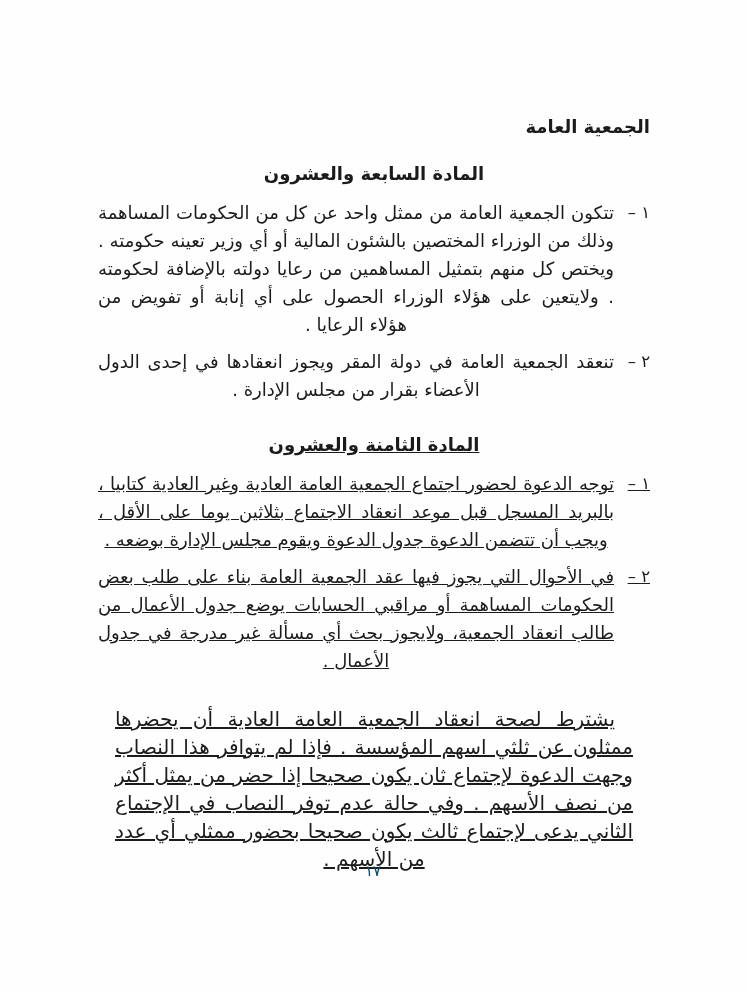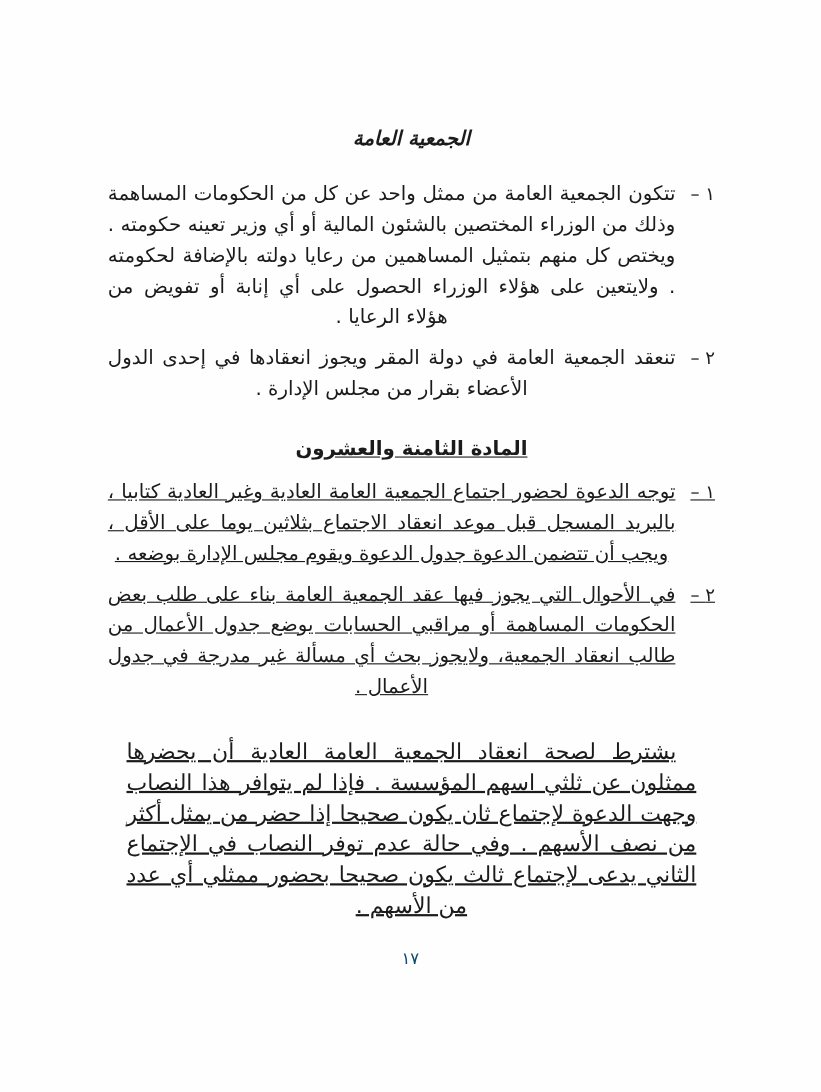--- a/index.html
+++ b/index.html
@@ -15,24 +15,23 @@
     background: #fefefe;
     direction: rtl;
     font-family: "DejaVu Sans", sans-serif;
     color: #1b1b1b;
     padding: 116px 96px 0 98px;
     overflow: hidden;
   }
   .doc-title {
     font-size: 18px;
     font-weight: 700;
-    text-align: center;
+    text-align: right;
     margin: 0 0 26px 0;
     letter-spacing: 0.3px;
-    font-style: italic;
   }
   .article { margin: 0; }
   .article + .article { margin-top: 30px; text-decoration: underline; }
   .article-heading {
     font-size: 18px;
     font-weight: 700;
     text-align: center;
     margin: 0 0 15px 0;
     letter-spacing: 0.3px;
   }
@@ -80,20 +79,21 @@
   }
 </style>
 </head>
 <body>
 
 <div class="scan-page">
 
   <h1 class="doc-title">الجمعية العامة</h1>
 
   <section class="article">
+    <h2 class="article-heading">المادة السابعة والعشرون</h2>
     <ol class="items">
       <li class="item">
         <span class="marker">١ –</span>
         <p class="item-text">تتكون الجمعية العامة من ممثل واحد عن كل من الحكومات المساهمة وذلك من الوزراء المختصين بالشئون المالية أو أي وزير تعينه حكومته . ويختص كل منهم بتمثيل المساهمين من رعايا دولته بالإضافة لحكومته . ولايتعين على هؤلاء الوزراء الحصول على أي إنابة أو تفويض من هؤلاء الرعايا .</p>
       </li>
       <li class="item">
         <span class="marker">٢ –</span>
         <p class="item-text">تنعقد الجمعية العامة في دولة المقر ويجوز انعقادها في إحدى الدول الأعضاء بقرار من مجلس الإدارة .</p>
       </li>
     </ol>

